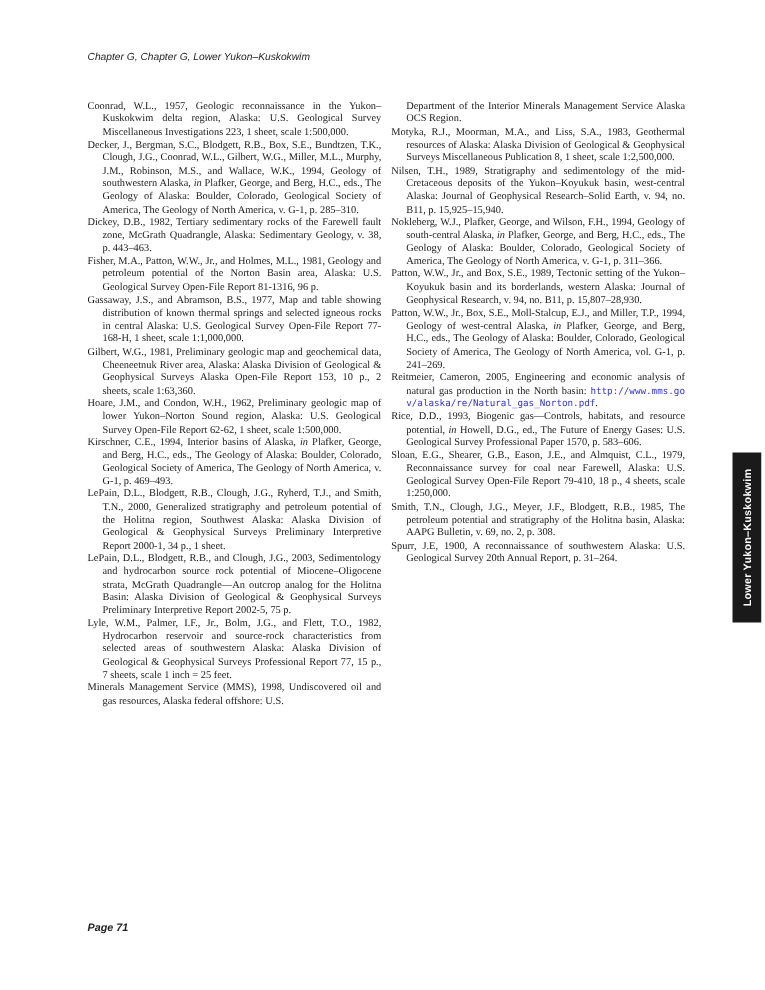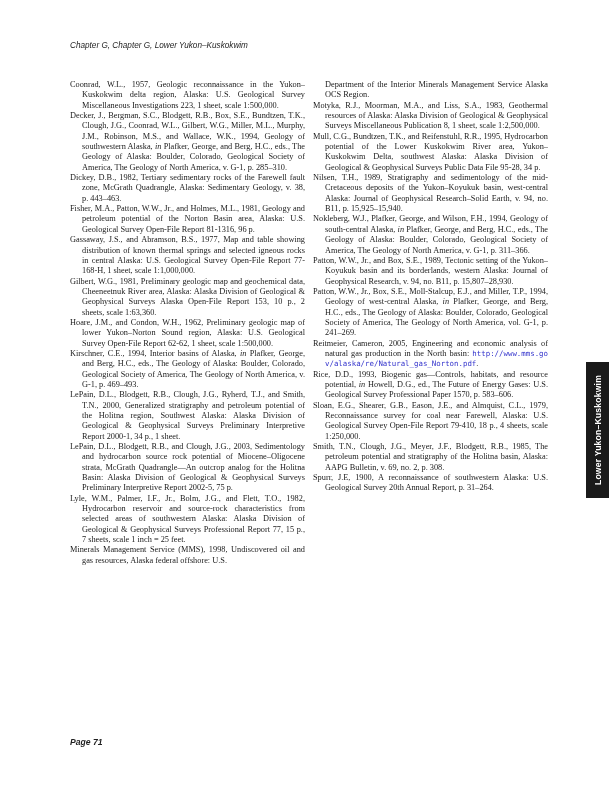--- a/index.html
+++ b/index.html
@@ -64,21 +64,20 @@
         <p class="ref">Hoare, J.M., and Condon, W.H., 1962, Preliminary geologic map of lower Yukon–Norton Sound region, Alaska: U.S. Geological Survey Open-File Report 62-62, 1 sheet, scale 1:500,000.</p>
         <p class="ref">Kirschner, C.E., 1994, Interior basins of Alaska, <i>in</i> Plafker, George, and Berg, H.C., eds., The Geology of Alaska: Boulder, Colorado, Geological Society of America, The Geology of North America, v. G-1, p. 469–493.</p>
         <p class="ref">LePain, D.L., Blodgett, R.B., Clough, J.G., Ryherd, T.J., and Smith, T.N., 2000, Generalized stratigraphy and petroleum potential of the Holitna region, Southwest Alaska: Alaska Division of Geological &amp; Geophysical Surveys Preliminary Interpretive Report 2000-1, 34 p., 1 sheet.</p>
         <p class="ref">LePain, D.L., Blodgett, R.B., and Clough, J.G., 2003, Sedimentology and hydrocarbon source rock potential of Miocene–Oligocene strata, McGrath Quadrangle—An outcrop analog for the Holitna Basin: Alaska Division of Geological &amp; Geophysical Surveys Preliminary Interpretive Report 2002-5, 75 p.</p>
         <p class="ref">Lyle, W.M., Palmer, I.F., Jr., Bolm, J.G., and Flett, T.O., 1982, Hydrocarbon reservoir and source-rock characteristics from selected areas of southwestern Alaska: Alaska Division of Geological &amp; Geophysical Surveys Professional Report 77, 15 p., 7 sheets, scale 1 inch = 25 feet.</p>
         <p class="ref">Minerals Management Service (MMS), 1998, Undiscovered oil and gas resources, Alaska federal offshore: U.S.</p>
       </div>
     <div class="col" id="col-right">
         <p class="ref continuation">Department of the Interior Minerals Management Service Alaska OCS Region.</p>
         <p class="ref">Motyka, R.J., Moorman, M.A., and Liss, S.A., 1983, Geothermal resources of Alaska: Alaska Division of Geological &amp; Geophysical Surveys Miscellaneous Publication 8, 1 sheet, scale 1:2,500,000.</p>
-        <p class="ref">Mull, C.G., Bundtzen, T.K., and Reifenstuhl, R.R., 1995, Hydrocarbon potential of the Lower Kuskokwim River area, Yukon–Kuskokwim Delta, southwest Alaska: Alaska Division of Geological &amp; Geophysical Surveys Public Data File 95-28, 34 p.</p>
         <p class="ref">Nilsen, T.H., 1989, Stratigraphy and sedimentology of the mid-Cretaceous deposits of the Yukon–Koyukuk basin, west-central Alaska: Journal of Geophysical Research–Solid Earth, v. 94, no. B11, p. 15,925–15,940.</p>
         <p class="ref">Nokleberg, W.J., Plafker, George, and Wilson, F.H., 1994, Geology of south-central Alaska, <i>in</i> Plafker, George, and Berg, H.C., eds., The Geology of Alaska: Boulder, Colorado, Geological Society of America, The Geology of North America, v. G-1, p. 311–366.</p>
         <p class="ref">Patton, W.W., Jr., and Box, S.E., 1989, Tectonic setting of the Yukon–Koyukuk basin and its borderlands, western Alaska: Journal of Geophysical Research, v. 94, no. B11, p. 15,807–28,930.</p>
         <p class="ref">Patton, W.W., Jr., Box, S.E., Moll-Stalcup, E.J., and Miller, T.P., 1994, Geology of west-central Alaska, <i>in</i> Plafker, George, and Berg, H.C., eds., The Geology of Alaska: Boulder, Colorado, Geological Society of America, The Geology of North America, vol. G-1, p. 241–269.</p>
         <p class="ref">Reitmeier, Cameron, 2005, Engineering and economic analysis of natural gas production in the North basin: <span class="url" style="color: rgb(51, 51, 204);">http://www.mms.gov/alaska/re/Natural_gas_Norton.pdf</span>.</p>
         <p class="ref">Rice, D.D., 1993, Biogenic gas—Controls, habitats, and resource potential, <i>in</i> Howell, D.G., ed., The Future of Energy Gases: U.S. Geological Survey Professional Paper 1570, p. 583–606.</p>
         <p class="ref">Sloan, E.G., Shearer, G.B., Eason, J.E., and Almquist, C.L., 1979, Reconnaissance survey for coal near Farewell, Alaska: U.S. Geological Survey Open-File Report 79-410, 18 p., 4 sheets, scale 1:250,000.</p>
         <p class="ref">Smith, T.N., Clough, J.G., Meyer, J.F., Blodgett, R.B., 1985, The petroleum potential and stratigraphy of the Holitna basin, Alaska: AAPG Bulletin, v. 69, no. 2, p. 308.</p>
         <p class="ref">Spurr, J.E, 1900, A reconnaissance of southwestern Alaska: U.S. Geological Survey 20th Annual Report, p. 31–264.</p>
       </div>

